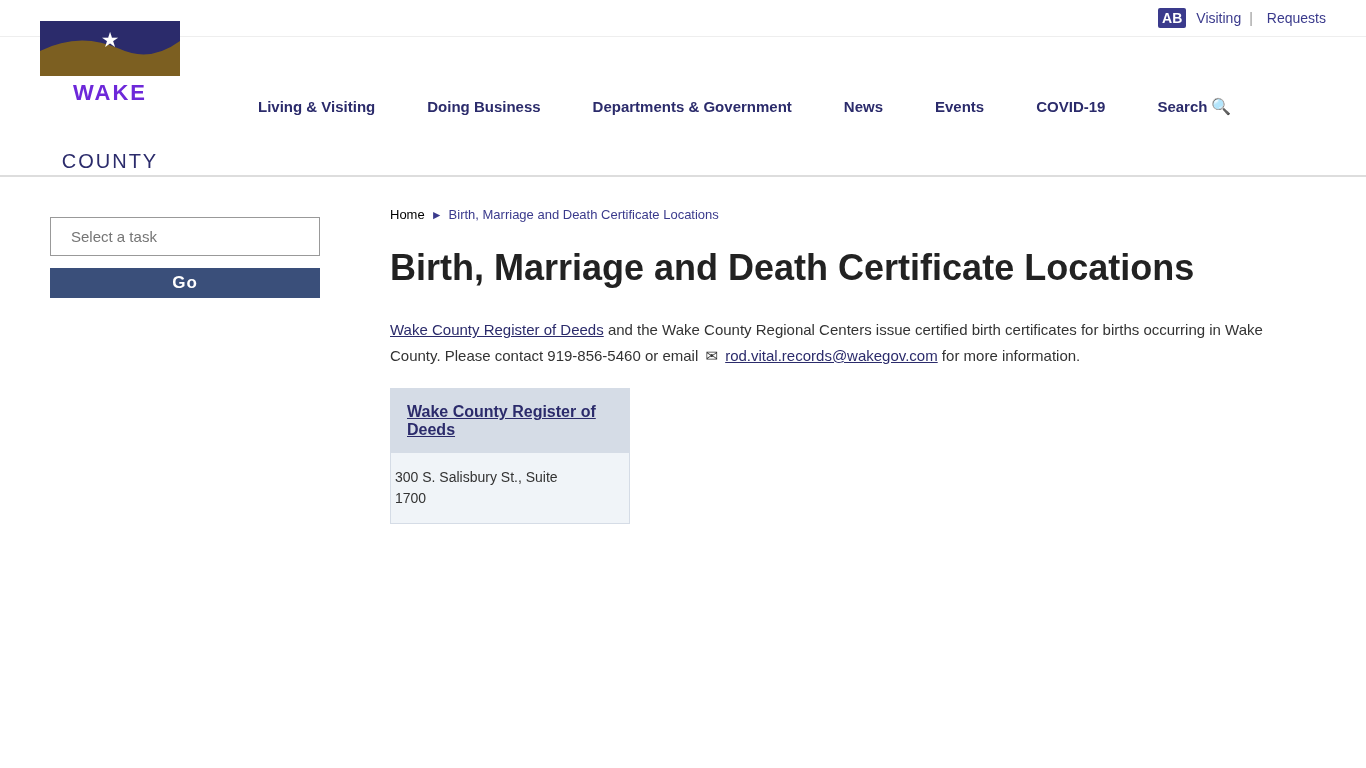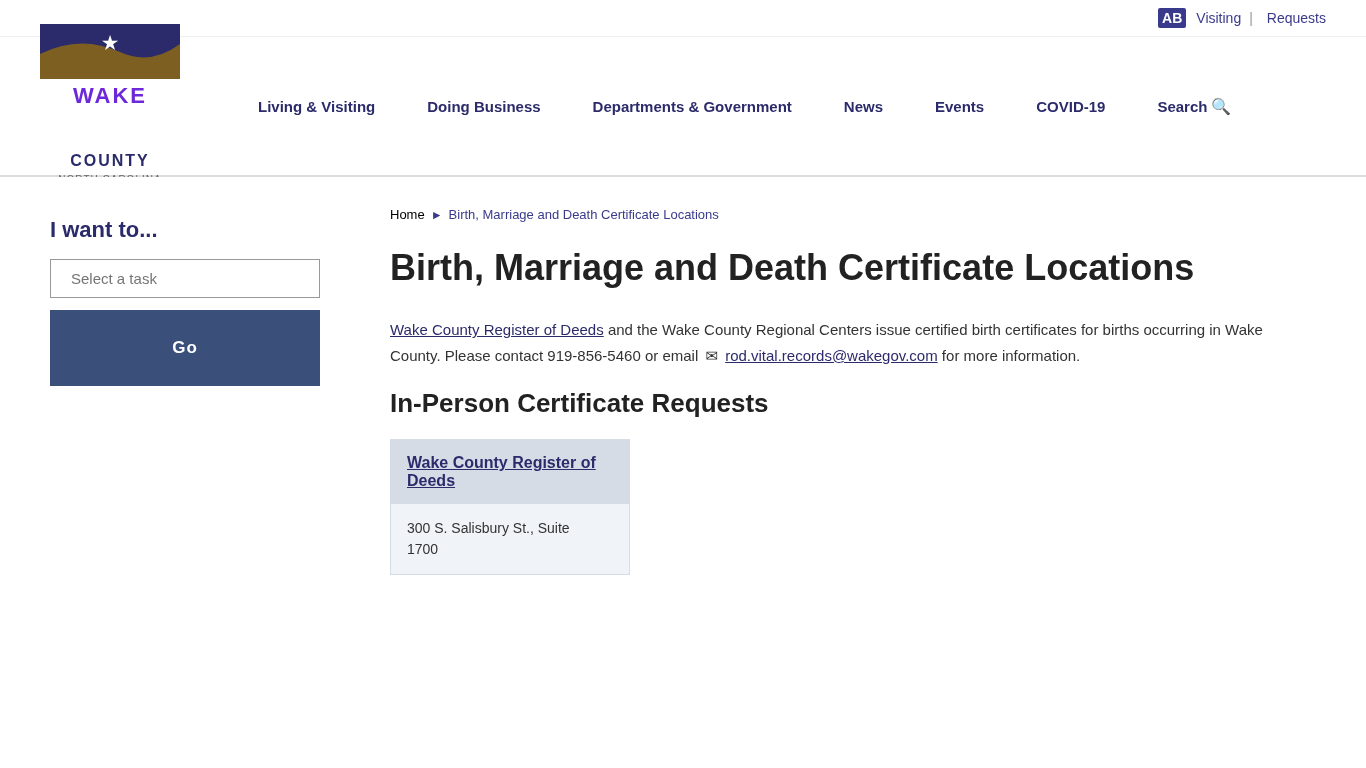--- a/index.html
+++ b/index.html
@@ -69,22 +69,22 @@
       line-height: 1.4;
     }
     .logo-text .wake {
       font-size: 22px;
       font-weight: 700;
       color: #6d28d9;
       letter-spacing: 2px;
       display: block;
     }
     .logo-text .county {
-      font-size: 16px;
-      font-weight: 700;
+      font-size: 20px;
+      font-weight: 400;
       color: #2b2b6b;
       letter-spacing: 2px;
       display: block;
       margin-top: 38px;
     }
     .logo-text .nc {
       font-size: 10px;
       color: #666;
       letter-spacing: 1px;
     }
@@ -136,21 +136,21 @@
       width: 100%;
       padding: 10px 20px;
       font-size: 15px;
       border: 1px solid #999;
       color: #555;
       outline: none;
       margin-bottom: 12px;
     }
     .go-button {
       width: 100%;
-      padding: 28px;
+      padding: 5px;
       background: #3a4f7a;
       color: #fff;
       font-size: 17px;
       font-weight: 600;
       border: none;
       cursor: pointer;
       letter-spacing: 1px;
     }
 
     
@@ -222,21 +222,21 @@
       background: #d5dce6;
       padding: 14px 16px;
     }
     .card-title {
       font-size: 16px;
       font-weight: 700;
       color: #2b2b6b;
       text-decoration: underline;
     }
     .card-body {
-      padding: 14px 16px;
+      padding: 14px 4px;
     }
     .card-address {
       font-size: 14px;
       color: #333;
       line-height: 1.5;
     }
   </style>
 </head>
 <body>
 
@@ -276,41 +276,39 @@
     <a href="#" class="search-nav">
       <span>Search</span>
       <span class="search-icon-nav">🔍</span>
     </a>
   </nav>
 </header>
 
 <div class="page-layout">
 
   <aside class="sidebar">
-    <div class="sidebar-title">I want to...</div>
     <input class="task-input" type="text" placeholder="Select a task" style="">
     <button class="go-button">Go</button>
   </aside>
 
   <main class="main-content">
 
     <div class="breadcrumb">
       <a href="#">Home</a>
       <span class="breadcrumb-arrow">►</span>
       <span class="breadcrumb-current">Birth, Marriage and Death Certificate Locations</span>
     </div>
 
     <h1 class="page-title">Birth, Marriage and Death Certificate Locations</h1>
 
     <p class="intro-text">
       <a href="#">Wake County Register of Deeds</a><span> and the Wake County Regional Centers issue certified birth certificates for births occurring in Wake County. Please contact 919-856-5460 or email </span><span class="email-icon">✉</span> <a href="#">rod.vital.records@wakegov.com</a><span> for more information.</span>
     </p>
 
 
-    <h2 class="section-title">In-Person Certificate Requests</h2>
 
     <div class="card-grid">
       <div class="location-card">
         <div class="card-header">
           <a href="#" class="card-title">Wake County Register of Deeds</a>
         </div>
         <div class="card-body">
           <p class="card-address">
             <span>300 S. Salisbury St., Suite</span><br>
             <span>1700</span>

